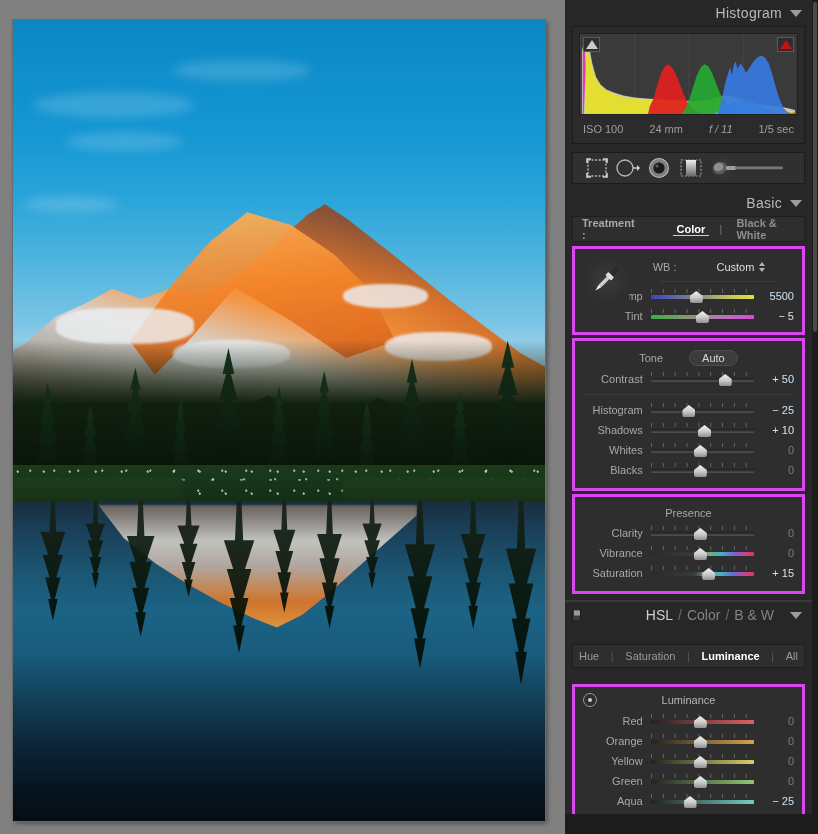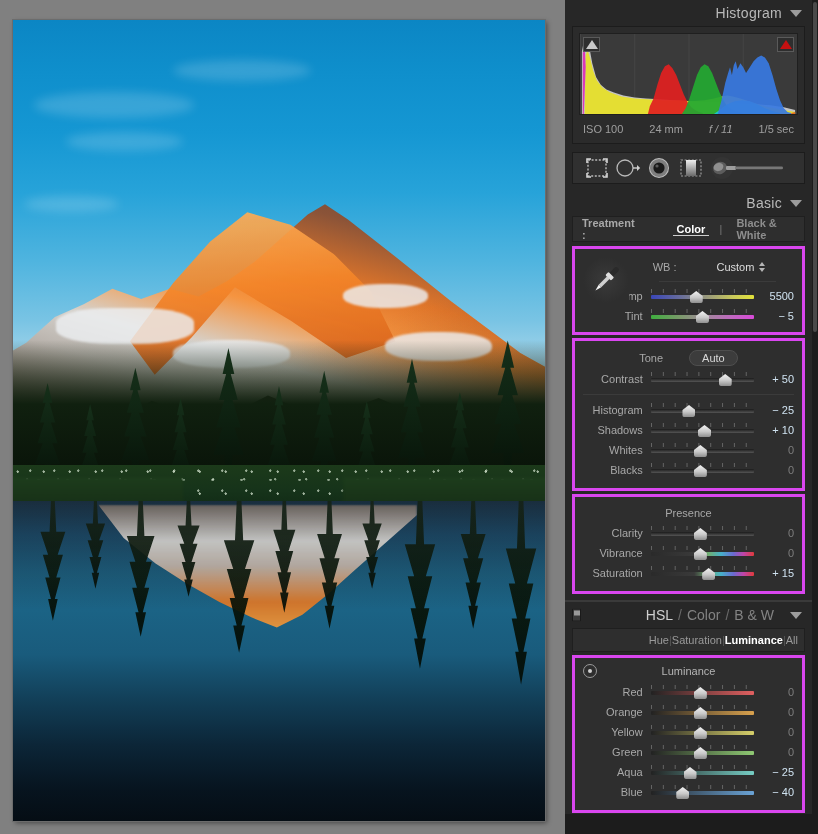--- a/index.html
+++ b/index.html
@@ -295,22 +295,22 @@
     margin: 0 7px; height: 26px; background: #2e2e2e; border: 1px solid #1f1f1f;
     display:flex; align-items:center; gap: 10px; padding-left: 9px; font-weight: bold;
   }
   #treatment .t-lab { font-size: 11px; color: #a8a8a8; }
   .t-opt { font-size: 11px; color: #8d8d8d; padding: 0 4px; }
   .t-opt.active { color: #ffffff; border-bottom: 1px solid #cfcfcf; }
   .t-pipe { color: #5d5d5d; }
 
   
   #hsl-tabs {
-    margin: 0 7px; height: 24px; background: #2e2e2e; border:1px solid #1f1f1f;
-    display:flex; align-items:center; justify-content:flex-end;
+    margin: 16px 7px; height: 24px; background: #2e2e2e; border:1px solid #1f1f1f;
+    display:flex; align-items:center; justify-content:space-between;
     padding: 0 6px;
   }
   .hsl-tab { font-size: 11px; color: #9a9a9a; }
   .hsl-tab.active { color: #ffffff; font-weight: bold; }
   .hsl-pipe { color: #575757; }
 
   .hsl-head {
     position: relative; height: 22px; display:flex;
     align-items:center; justify-content:center;
   }

